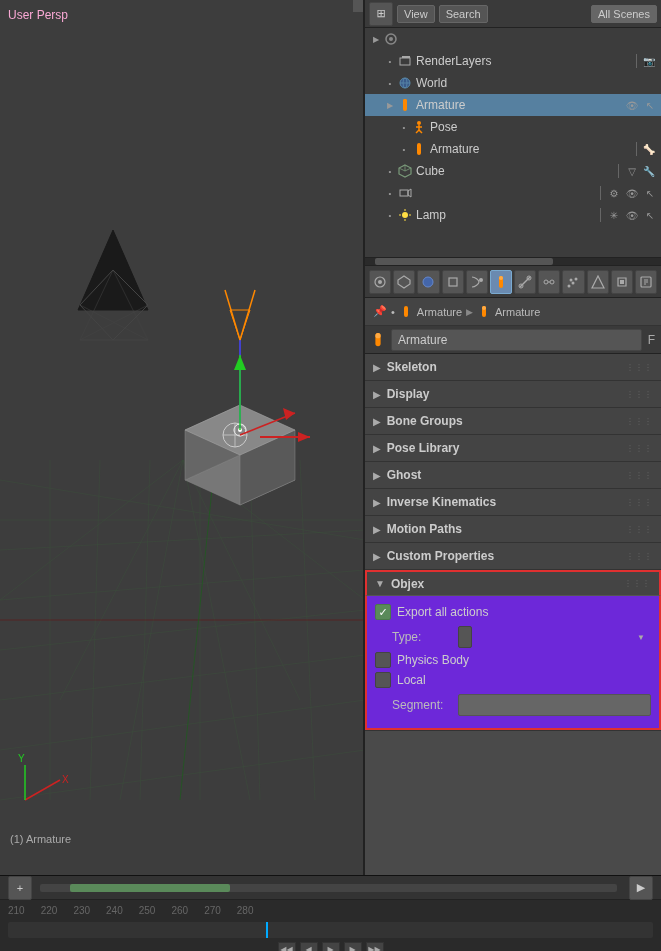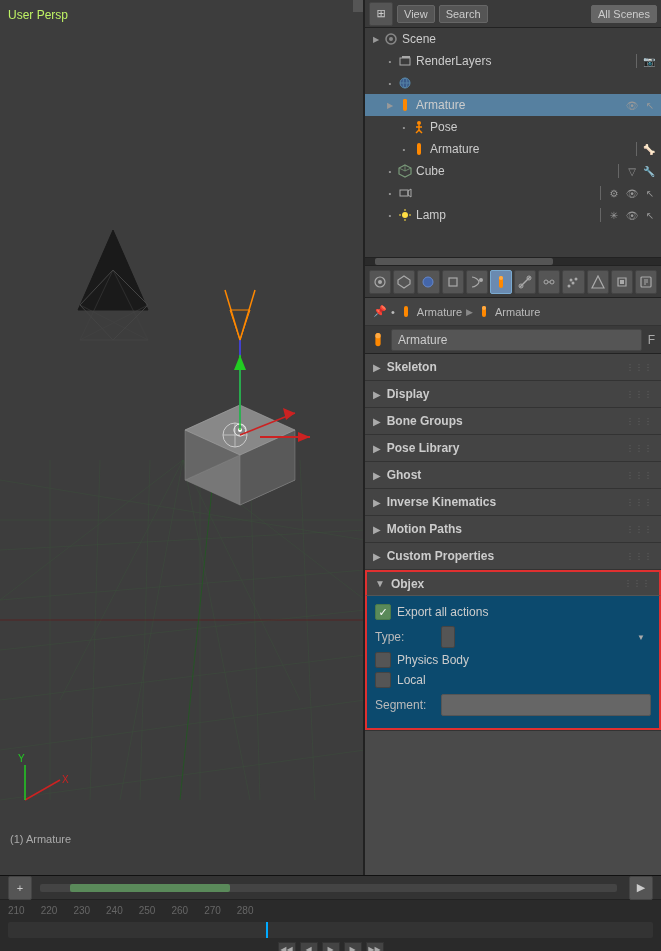--- a/index.html
+++ b/index.html
@@ -10,21 +10,21 @@
       position: absolute;
       left: 0; top: 0;
       width: 365px; height: 875px;
       background: #3d3d3d;
       overflow: hidden;
     }
 
     .viewport-label {
       position: absolute;
       top: 8px; left: 8px;
-      color: #bef264;
+      color: #f9a8d4;
       font-size: 12px;
     }
     .viewport-bottom-label {
       color: #aaa;
       font-size: 11px;
       position: absolute;
       bottom: 30px; left: 10px;
     }
 
     
@@ -227,21 +227,21 @@
       font-weight: bold;
     }
     .section-dots {
       margin-left: auto;
       color: #666;
       font-size: 8px;
       letter-spacing: 1px;
     }
 
     .section-content {
-      background: #0c4a6e;
+      background: #6d28d9;
       padding: 6px 8px;
     }
 
     
     .section.highlighted .section-header {
       background: #444;
       border: 2px solid #e03030;
       border-bottom: none;
     }
     .section.highlighted .section-content {
@@ -253,20 +253,21 @@
     .form-row {
       display: flex;
       align-items: center;
       margin-bottom: 4px;
       gap: 6px;
     }
     .form-label {
       color: #bbb;
       font-size: 12px;
       min-width: 60px;
+      margin-left: 17px;
     }
     .form-input {
       flex: 1;
       height: 22px;
       background: #555;
       border: 1px solid #444;
       border-radius: 2px;
       color: #ccc;
       font-size: 12px;
       padding: 0 6px;
@@ -494,21 +495,20 @@
   <div class="outliner-tree">
 
     <div class="tree-item">
       <span class="tree-expand">▶</span>
       <span class="tree-icon">
         <svg width="14" height="14" viewBox="0 0 14 14">
             <circle cx="7" cy="7" r="5" fill="none" stroke="#888" stroke-width="1.5"></circle>
             <circle cx="7" cy="7" r="2" fill="#888"></circle>
           </svg>
       </span>
-      <span class="tree-label">Scene</span>
     </div>
 
     <div class="tree-item">
       <span class="tree-indent" style="width:14px"></span>
       <span class="tree-expand">•</span>
       <span class="tree-icon">
         <svg width="14" height="14" viewBox="0 0 14 14">
             <rect x="2" y="4" width="10" height="7" fill="none" stroke="#aaa" stroke-width="1"></rect>
             <rect x="4" y="2" width="8" height="2" fill="#aaa"></rect>
           </svg>
@@ -523,20 +523,21 @@
     <div class="tree-item">
       <span class="tree-indent" style="width:14px"></span>
       <span class="tree-expand">•</span>
       <span class="tree-icon">
         <svg width="14" height="14" viewBox="0 0 14 14">
             <circle cx="7" cy="7" r="5" fill="#3a5a8a" stroke="#5a8aaa" stroke-width="1"></circle>
             <ellipse cx="7" cy="7" rx="2" ry="5" fill="none" stroke="#5a8aaa" stroke-width="0.8"></ellipse>
             <line x1="2" y1="7" x2="12" y2="7" stroke="#5a8aaa" stroke-width="0.8"></line>
           </svg>
       </span>
+      <span class="tree-label">World</span>
     </div>
 
     <div class="tree-item selected">
       <span class="tree-indent" style="width:14px"></span>
       <span class="tree-expand">▶</span>
       <span class="tree-icon">
         <svg width="14" height="14" viewBox="0 0 14 14">
             <rect x="5" y="1" width="4" height="12" rx="2" fill="#ff8800"></rect>
             <circle cx="7" cy="3" r="2" fill="#ff8800"></circle>
           </svg>

